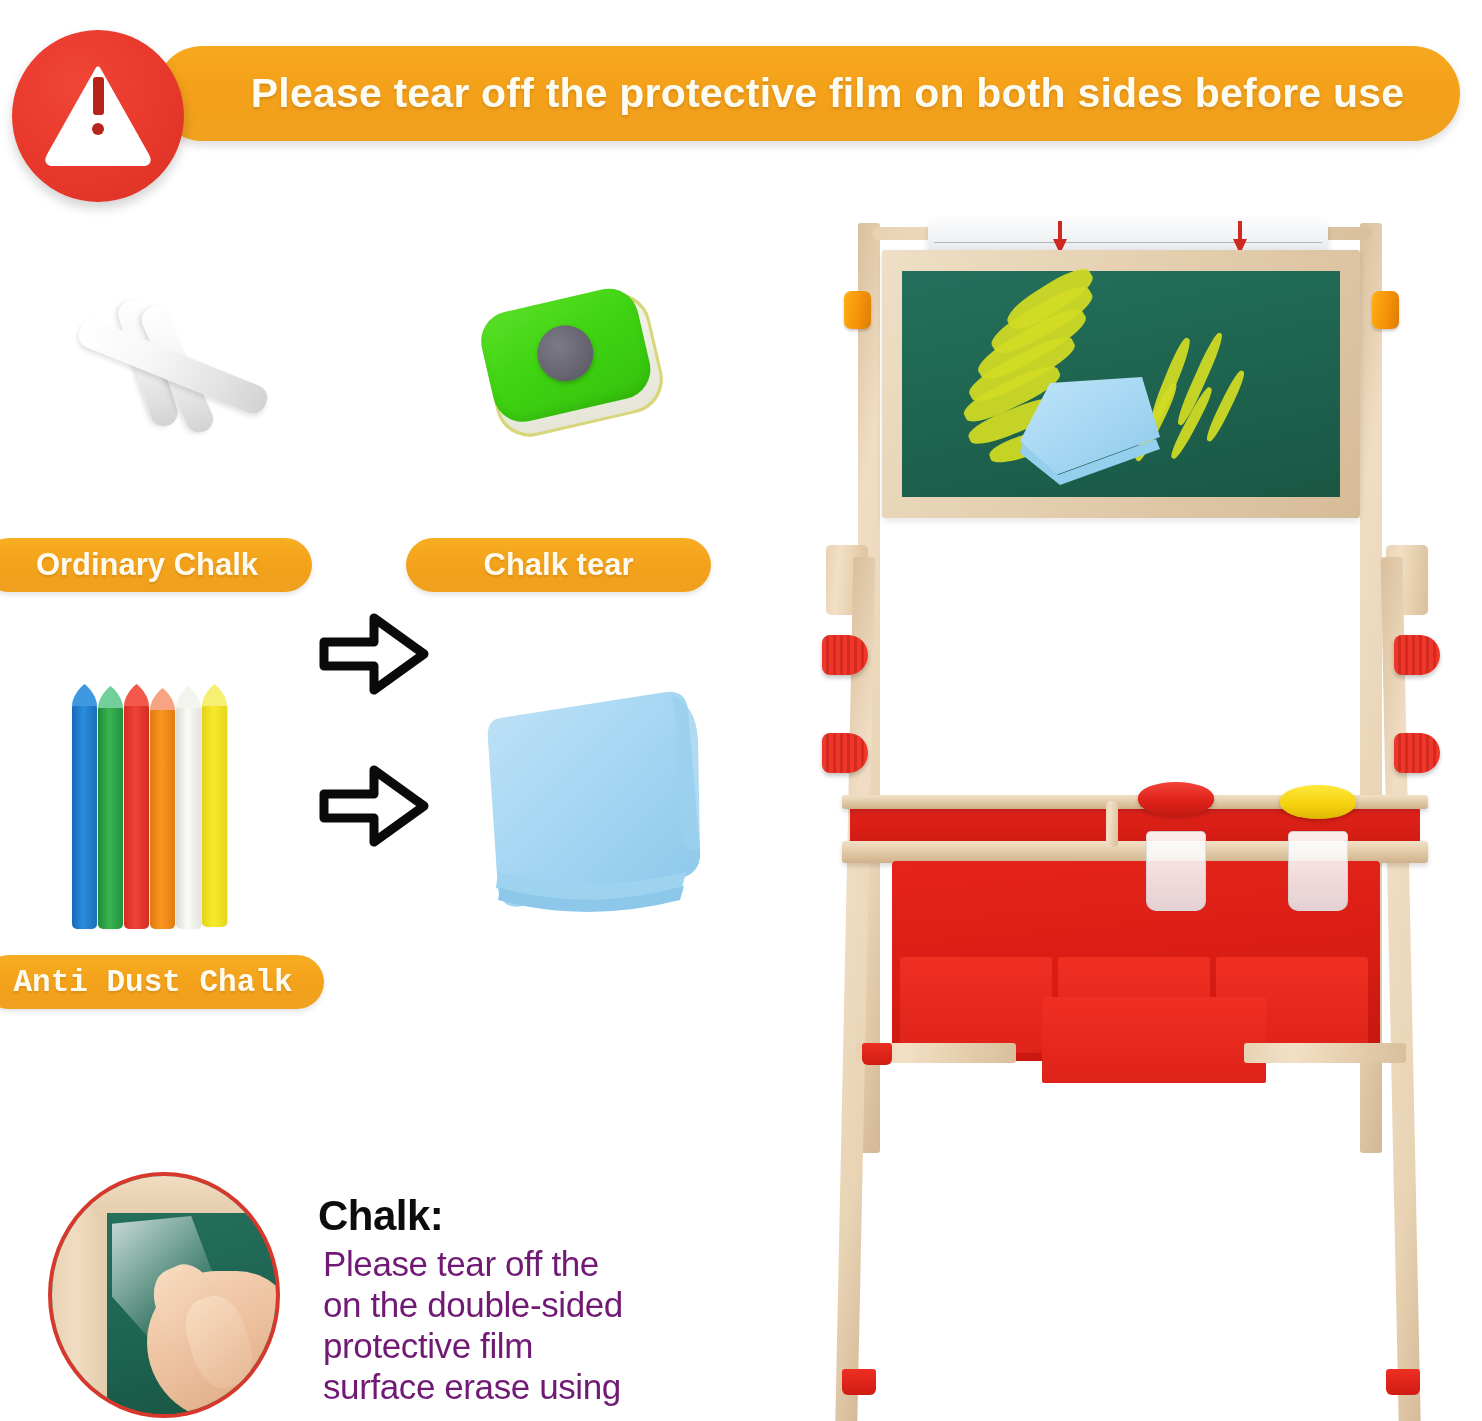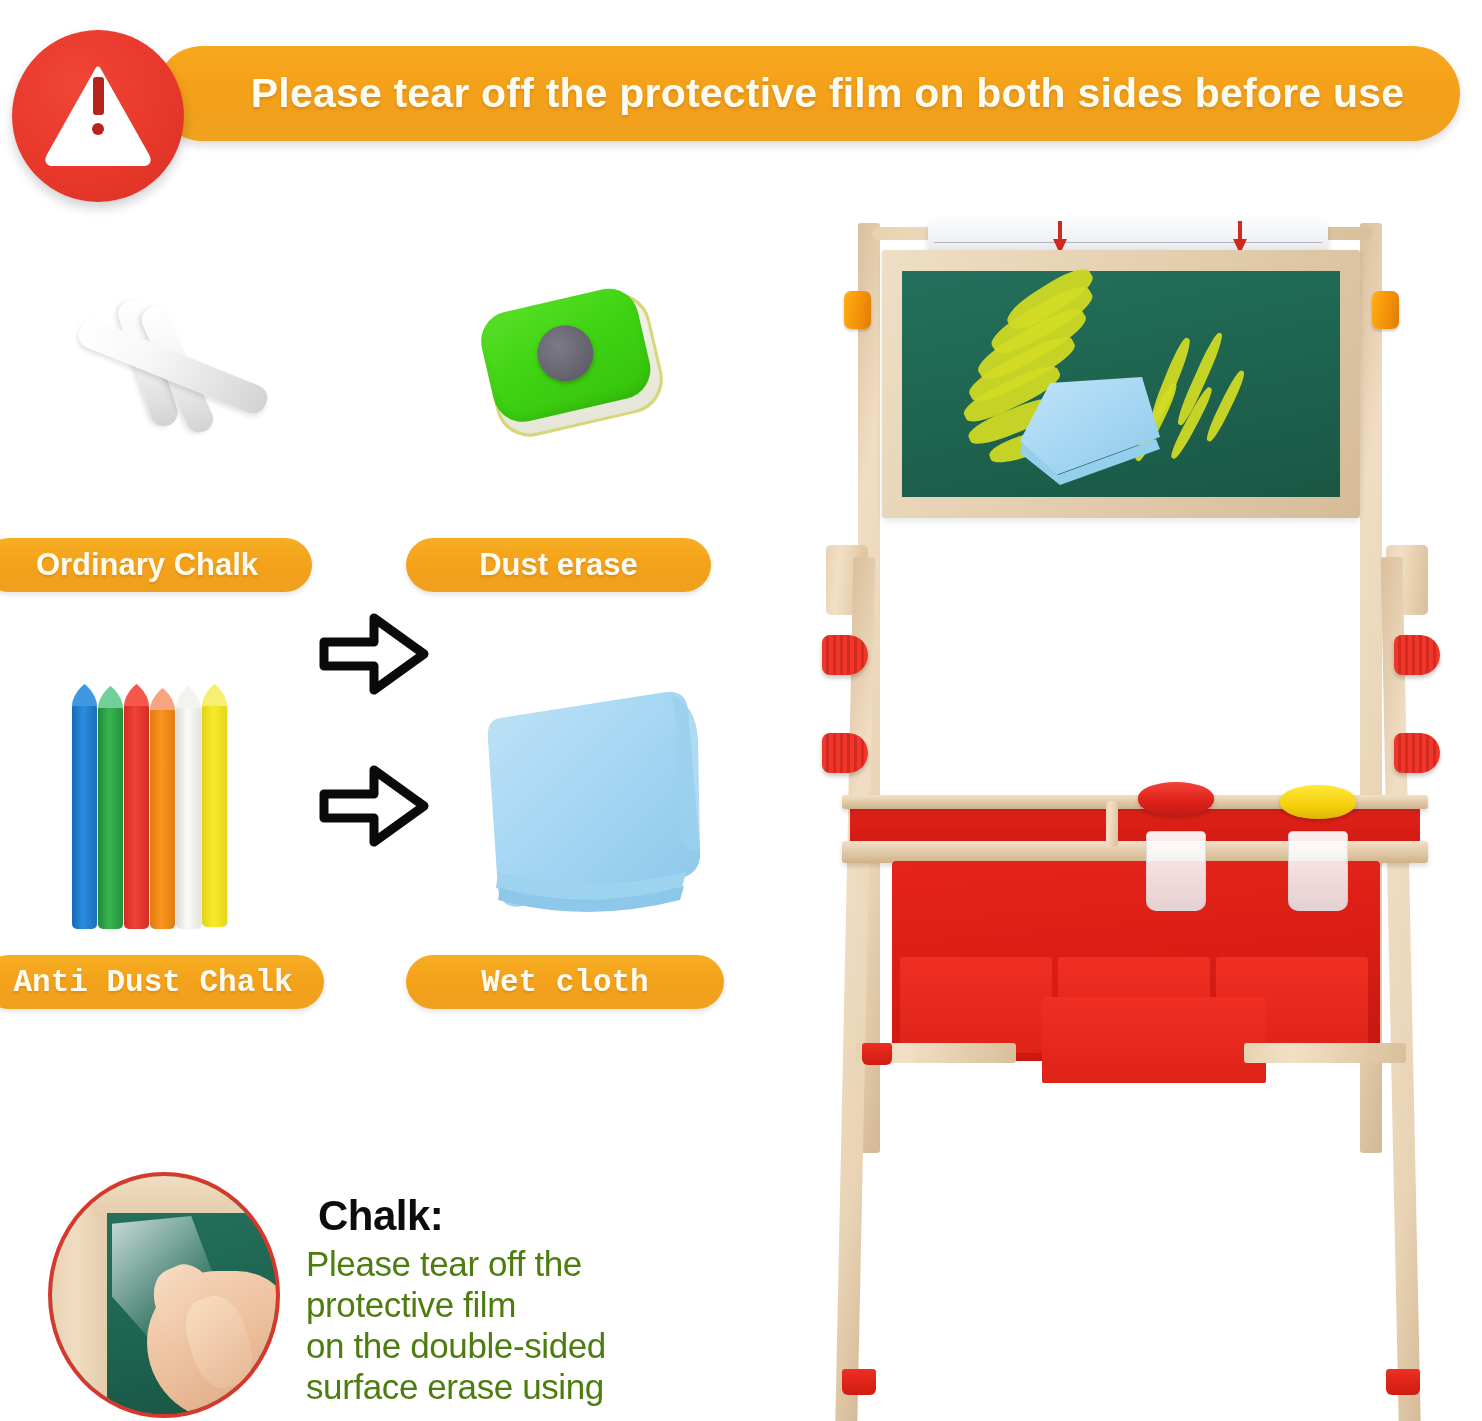--- a/index.html
+++ b/index.html
@@ -121,22 +121,22 @@
     border-radius:54% 46% 40% 60%;
     background:linear-gradient(150deg,#f7d9bd 0%,#ecbf9c 50%,#d9a07c 100%);}
   .no-finger{position:absolute;border-radius:40%;
     background:linear-gradient(160deg,#f8ddc2 0%,#e7b894 100%);}
 
   .note-title{
     position:absolute;left:318px;top:1192px;
     font-size:42px;font-weight:700;color:#0c0c0c;letter-spacing:-.5px;
   }
   .note-body{
-    position:absolute;left:306px;top:1243px;width:420px;
-    font-size:35px;line-height:41px;color:#4d7c0f;letter-spacing:-.4px;
+    position:absolute;left:323px;top:1243px;width:420px;
+    font-size:35px;line-height:41px;color:#701a75;letter-spacing:-.4px;
   }
 
   
   .easel{position:absolute;left:820px;top:205px;width:640px;height:1215px;}
   .wood{
     background:linear-gradient(95deg,#e8d2b3 0%,#f2e0c6 30%,#e6cfae 65%,#d9bf9c 100%);
     position:absolute;border-radius:3px;
   }
   .wood-v{
     background:linear-gradient(100deg,#d9bf9c 0%,#f0ddc3 28%,#e8d3b4 70%,#d3b795 100%);
@@ -217,21 +217,21 @@
 
     <div class="eraser" style="left:492px;top:30px;width:200px;height:160px;">
       <div class="eraser-base"></div>
       <div class="eraser-white"></div>
       <div class="eraser-green">
         <div class="eraser-magnet"></div>
       </div>
     </div>
 
     <div class="pill" style="left:-18px;top:268px;width:330px;">Ordinary Chalk</div>
-    <div class="pill" style="left:406px;top:268px;width:305px;">Dust erase</div>
+    <div class="pill" style="left:406px;top:268px;width:305px;">Chalk tear</div>
   </div>
 
   <div class="row" style="left:0;top:660px;width:760px;height:370px;font-family:Liberation Mono, monospace;">
 
     <div class="chalkset" style="left:72px;top:16px;width:190px;height:262px;">
 
       <div class="ccstick" style="left:0px;top:28px;height:225px;background:linear-gradient(90deg,#1669b8 0%,#2a8ddd 45%,#1a6fbb 100%);"></div>
       <svg class="cctip" style="left:0px;top:8px;" viewBox="0 0 25 24">
           <path d="M12.5 0 C19 5 25 14 25 22 L0 22 C0 14 6 5 12.5 0Z" fill="#3f98e0"></path>
         </svg>
@@ -274,38 +274,37 @@
           <stop offset="100%" stop-color="#8cc7ea"></stop>
         </linearGradient>
       </defs>
       <path d="M30 36 L196 10 Q216 8 218 28 L230 168 Q232 190 212 196 L52 224 Q32 228 28 208 L18 58 Q16 38 30 36 Z" fill="url(#clg)"></path>
       <path d="M28 190 Q120 214 216 190 L212 206 Q118 230 26 206 Z" fill="#9ed3f0"></path>
       <path d="M30 206 Q120 230 214 204 L210 218 Q116 242 28 218 Z" fill="#8dc8ea"></path>
       <path d="M200 12 Q226 22 228 58 L230 166 Q216 176 210 150 L206 40 Q204 18 200 12Z" fill="#9bd1ee" opacity=".8"></path>
     </svg>
 
     <div class="pill" style="left:-18px;top:295px;width:342px;">Anti Dust Chalk</div>
-    <div class="pill" style="left:406px;top:295px;width:318px;">Wet cloth</div>
   </div>
 
   <div class="note-oval">
     <div class="no-wood"></div>
     <div class="no-woodtop"></div>
     <div class="no-board"></div>
     <div class="no-film"></div>
     <div class="no-hand"></div>
     <div class="no-finger" style="left:108px;top:88px;width:62px;height:96px;transform:rotate(-24deg);"></div>
     <div class="no-finger" style="left:138px;top:120px;width:58px;height:92px;transform:rotate(-18deg);"></div>
   </div>
 
   <div class="note-title">Chalk:</div>
   <div class="note-body">
     <div>Please tear off the</div>
+    <div>on the double-sided</div>
     <div>protective film</div>
-    <div>on the double-sided</div>
     <div>surface erase using</div>
   </div>
 
   <div class="easel">
 
     <div class="wood-v" style="left:38px;top:18px;width:22px;height:930px;"></div>
     <div class="wood-v" style="left:540px;top:18px;width:22px;height:930px;"></div>
 
     <div class="wood" style="left:52px;top:22px;width:500px;height:13px;border-radius:7px;"></div>
 

